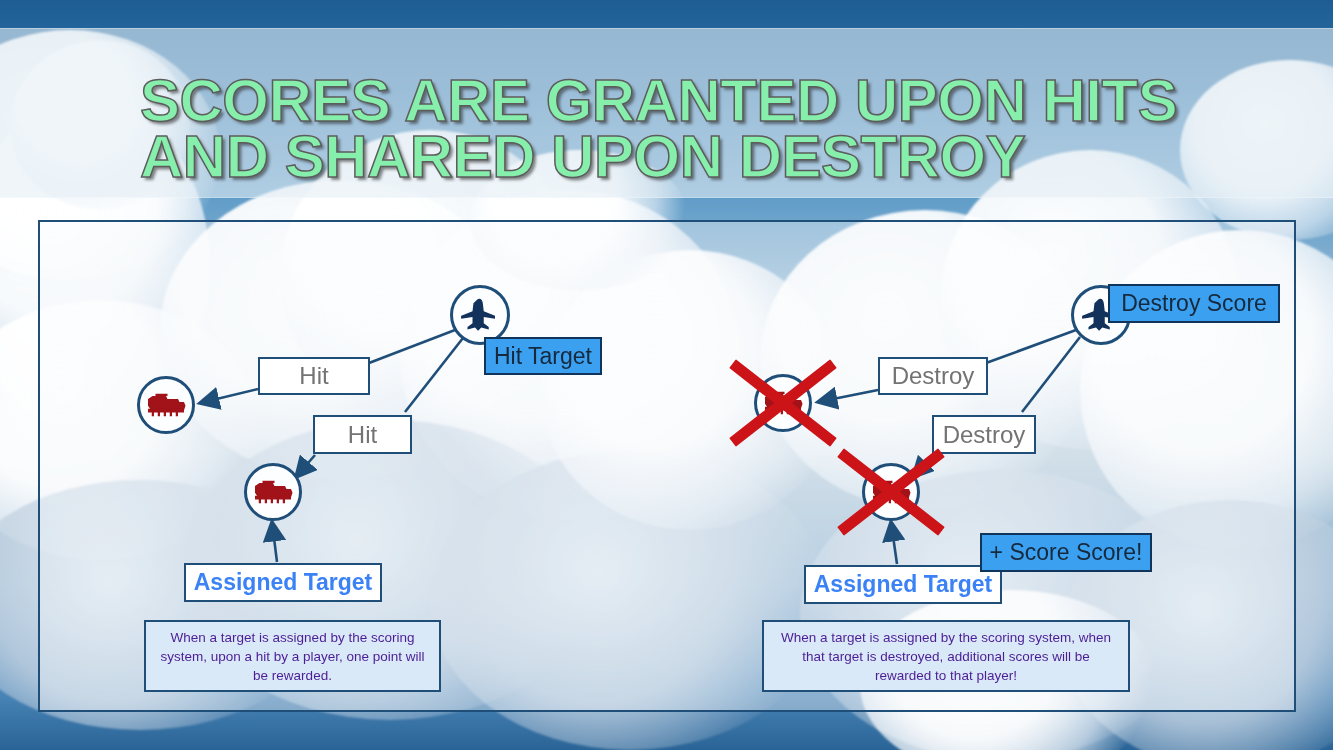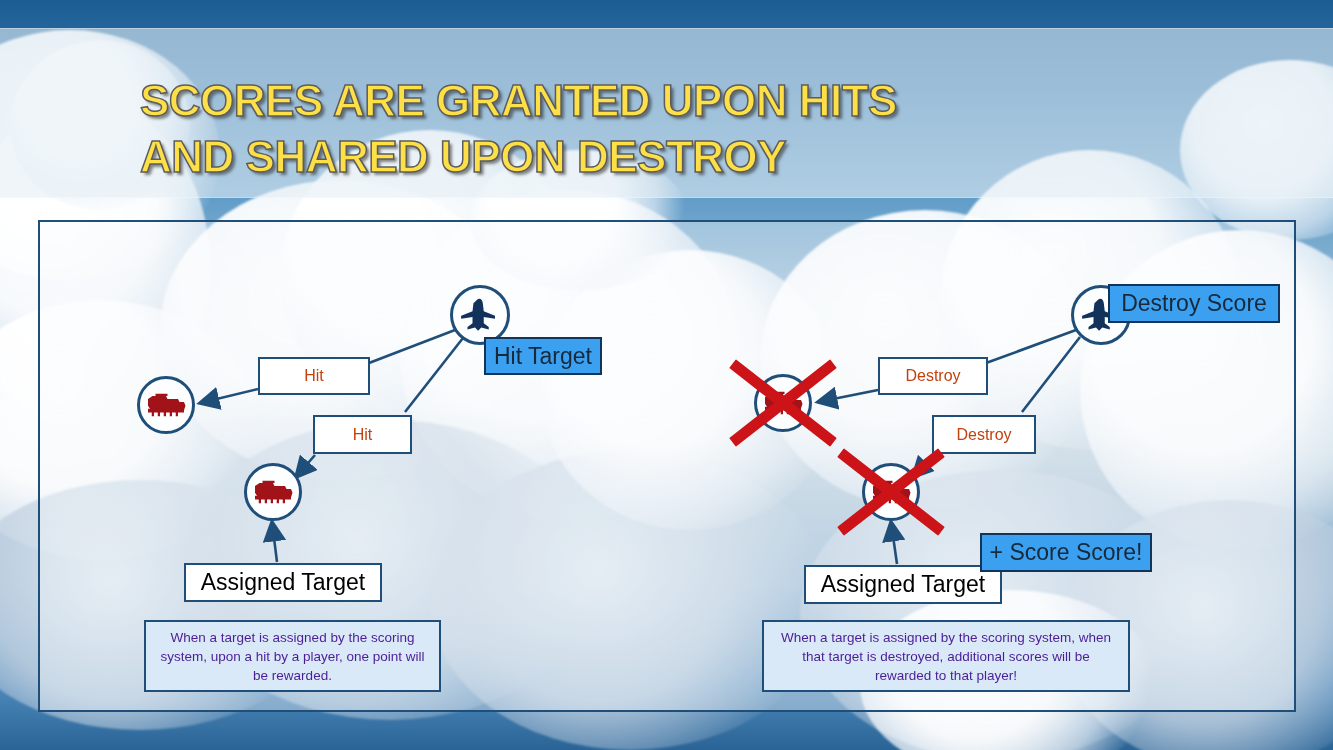--- a/index.html
+++ b/index.html
@@ -28,23 +28,23 @@
   
   #title-band{
     position:absolute;left:0;top:28px;width:1333px;height:170px;
     background:rgba(229,238,245,0.60);
     border-top:1px solid rgba(255,255,255,0.35);
     border-bottom:1px solid rgba(255,255,255,0.25);
     box-sizing:border-box;
   }
   #title-text{
     position:absolute;left:140px;top:44px;width:1120px;
-    font-size:44px;font-weight:bold;line-height:56px;
+    font-size:60px;font-weight:bold;line-height:56px;
     letter-spacing:-0.5px;
-    color:#fde047;
+    color:#86efac;
     -webkit-text-stroke:1.5px #5c5c5c;
     text-shadow:3px 3px 3px rgba(40,40,40,0.55);
     white-space:pre-line;
     font-family:"Liberation Sans", sans-serif;
   }
 
   
   #panel{
     position:absolute;left:38px;top:220px;width:1258px;height:492px;
     border:2px solid #1f4e79;box-sizing:border-box;
@@ -63,25 +63,25 @@
     box-sizing:border-box;
     display:flex;align-items:center;justify-content:center;
   }
   .node svg{display:block;}
 
   
   .lbl{
     position:absolute;box-sizing:border-box;
     display:flex;align-items:center;justify-content:center;
     background:#ffffff;border:2px solid #1f4e79;
-    color:#c2410c;font-size:16px;
+    color:#737373;font-size:24px;
     font-family:"Liberation Sans", sans-serif;
     white-space:nowrap;
   }
-  .lbl.strong{color:#000000;font-weight:normal;font-size:23px;}
+  .lbl.strong{color:#3b82f6;font-weight:bold;font-size:23px;}
   .lbl.score{
     background:#3ba0ef;border:2px solid #11355a;color:#16293d;
     font-size:23px;
   }
 
   
   .caption{
     position:absolute;box-sizing:border-box;
     background:#d9e9f8;border:2px solid #1f4e79;
     color:#4c1d95;font-size:13.5px;line-height:19px;

